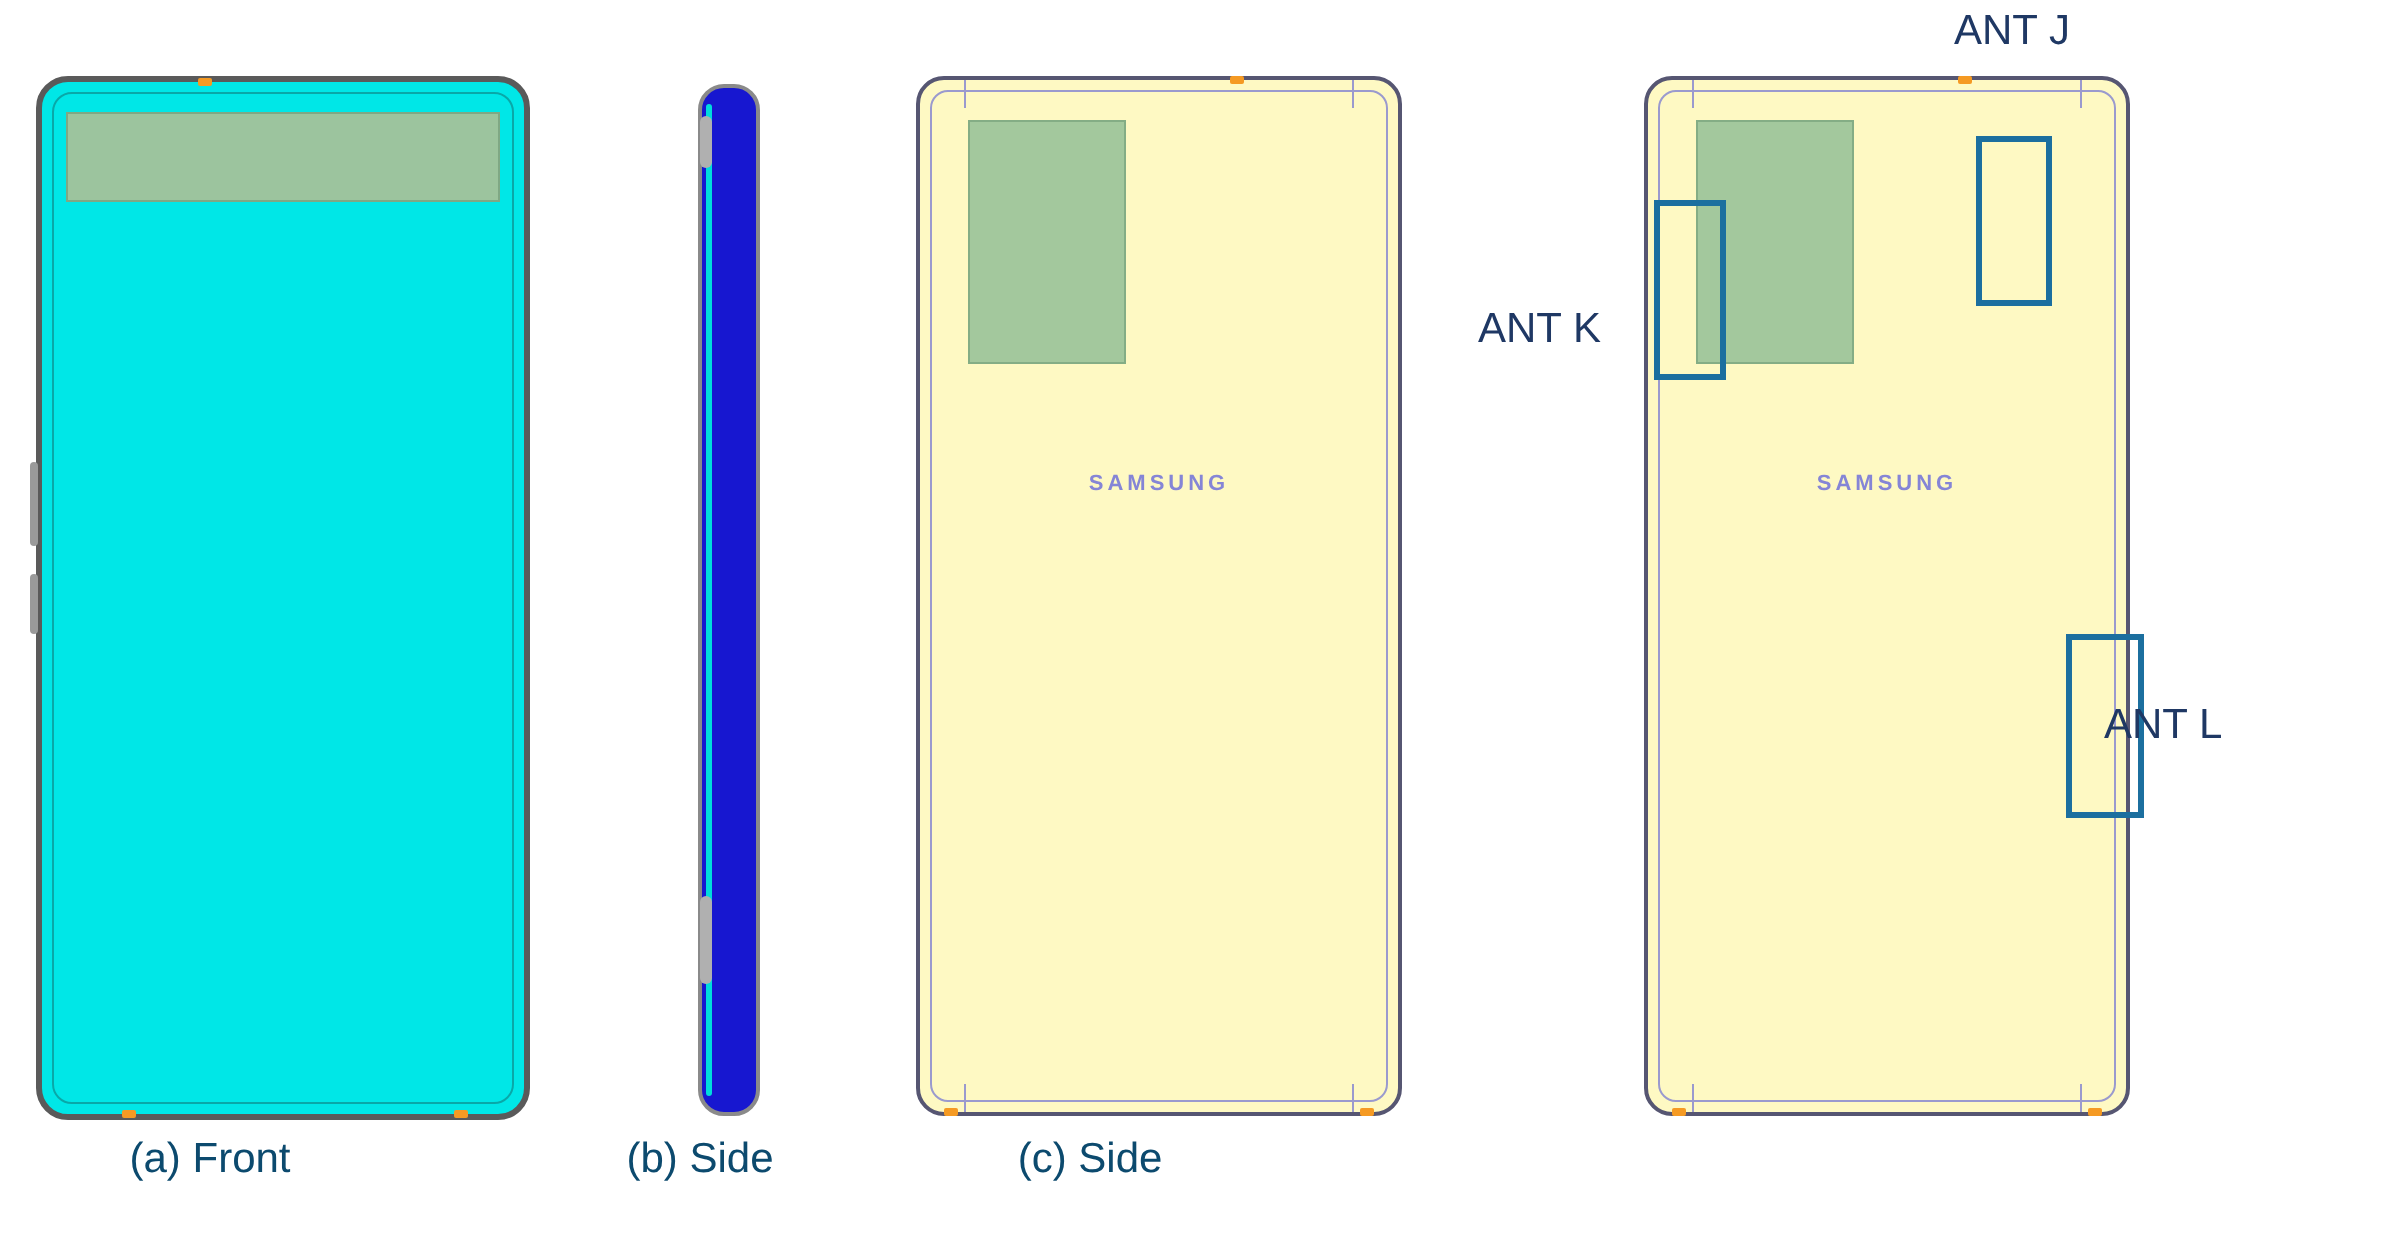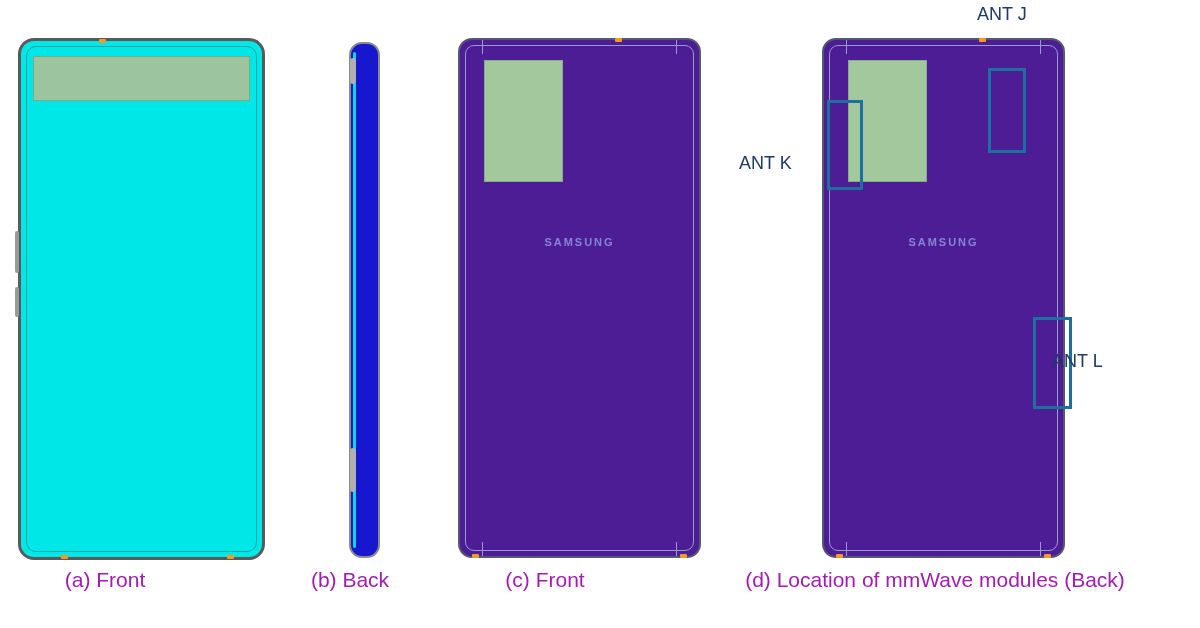--- a/index.html
+++ b/index.html
@@ -27,51 +27,51 @@
   .phone-side{
     left:349px;top:42px;width:31px;height:516px;
     background:#1717d0;border:2px solid #8a8a8a;border-radius:13px;
   }
   .side-glass{position:absolute;left:2px;top:8px;bottom:8px;width:3px;background:#00dcdc;border-radius:2px;}
   .side-notch{position:absolute;left:-1px;width:6px;background:#b0b0b0;border-radius:3px;}
 
   
   .phone-back{
     top:38px;width:243px;height:520px;
-    background:#4c1d95;border:2px solid #565672;border-radius:14px;
+    background:#fef9c3;border:2px solid #565672;border-radius:14px;
   }
   .back-inner{position:absolute;inset:5px;border:1px solid #9a9ace;border-radius:9px;}
   .back-camera{
     position:absolute;left:24px;top:20px;width:77px;height:120px;
     background:#a3c89d;border:1px solid #84ad85;
   }
   .brand{
     position:absolute;left:0;right:0;top:196px;text-align:center;
     color:#8585d6;font-size:11px;font-weight:bold;letter-spacing:2px;
   }
   .seam{position:absolute;width:0;border-left:1px solid #9a9ace;height:14px;}
   .seam.tl{left:22px;top:0;} .seam.tr{right:22px;top:0;}
   .seam.bl{left:22px;bottom:0;} .seam.br{right:22px;bottom:0;}
 
   
   .ant-box{position:absolute;border:3px solid #1c6f9f;background:transparent;}
   .ant-j{left:164px;top:28px;width:32px;height:79px;}
   .ant-k{left:3px;top:60px;width:30px;height:84px;}
   .ant-l{left:209px;top:277px;width:33px;height:86px;}
   .ant-label{
-    position:absolute;color:#1f3864;font-size:18px;white-space:nowrap;text-align:right;
+    position:absolute;color:#1f3864;font-size:21px;white-space:nowrap;text-align:right;
   }
   .lbl-j{left:977px;top:4px;}
   .lbl-k{left:739px;top:153px;}
   .lbl-l{left:1052px;top:351px;}
 
   
   .caption{
     position:absolute;top:568px;transform:translateX(-50%);
-    font-size:21px;color:#a21caf;white-space:nowrap;
+    font-size:21px;color:#0c4a6e;white-space:nowrap;
   }
   .cap-a{left:105px;} .cap-b{left:350px;} .cap-c{left:545px;} .cap-d{left:935px;}
 </style>
 </head>
 <body>
 
 <div class="canvas">
 
   <div class="phone phone-front">
     <div class="front-inner"></div>
@@ -116,17 +116,16 @@
     <div class="ant-box ant-j"></div>
     <div class="ant-box ant-k"></div>
     <div class="ant-box ant-l"></div>
   </div>
 
   <div class="ant-label lbl-j">ANT J</div>
   <div class="ant-label lbl-k">ANT K</div>
   <div class="ant-label lbl-l">ANT L</div>
 
   <div class="caption cap-a">(a) Front</div>
-  <div class="caption cap-b">(b) Back</div>
-  <div class="caption cap-c">(c) Front</div>
-  <div class="caption cap-d">(d) Location of mmWave modules (Back)</div>
+  <div class="caption cap-b">(b) Side</div>
+  <div class="caption cap-c">(c) Side</div>
 
 </div>
 
 </body></html>

